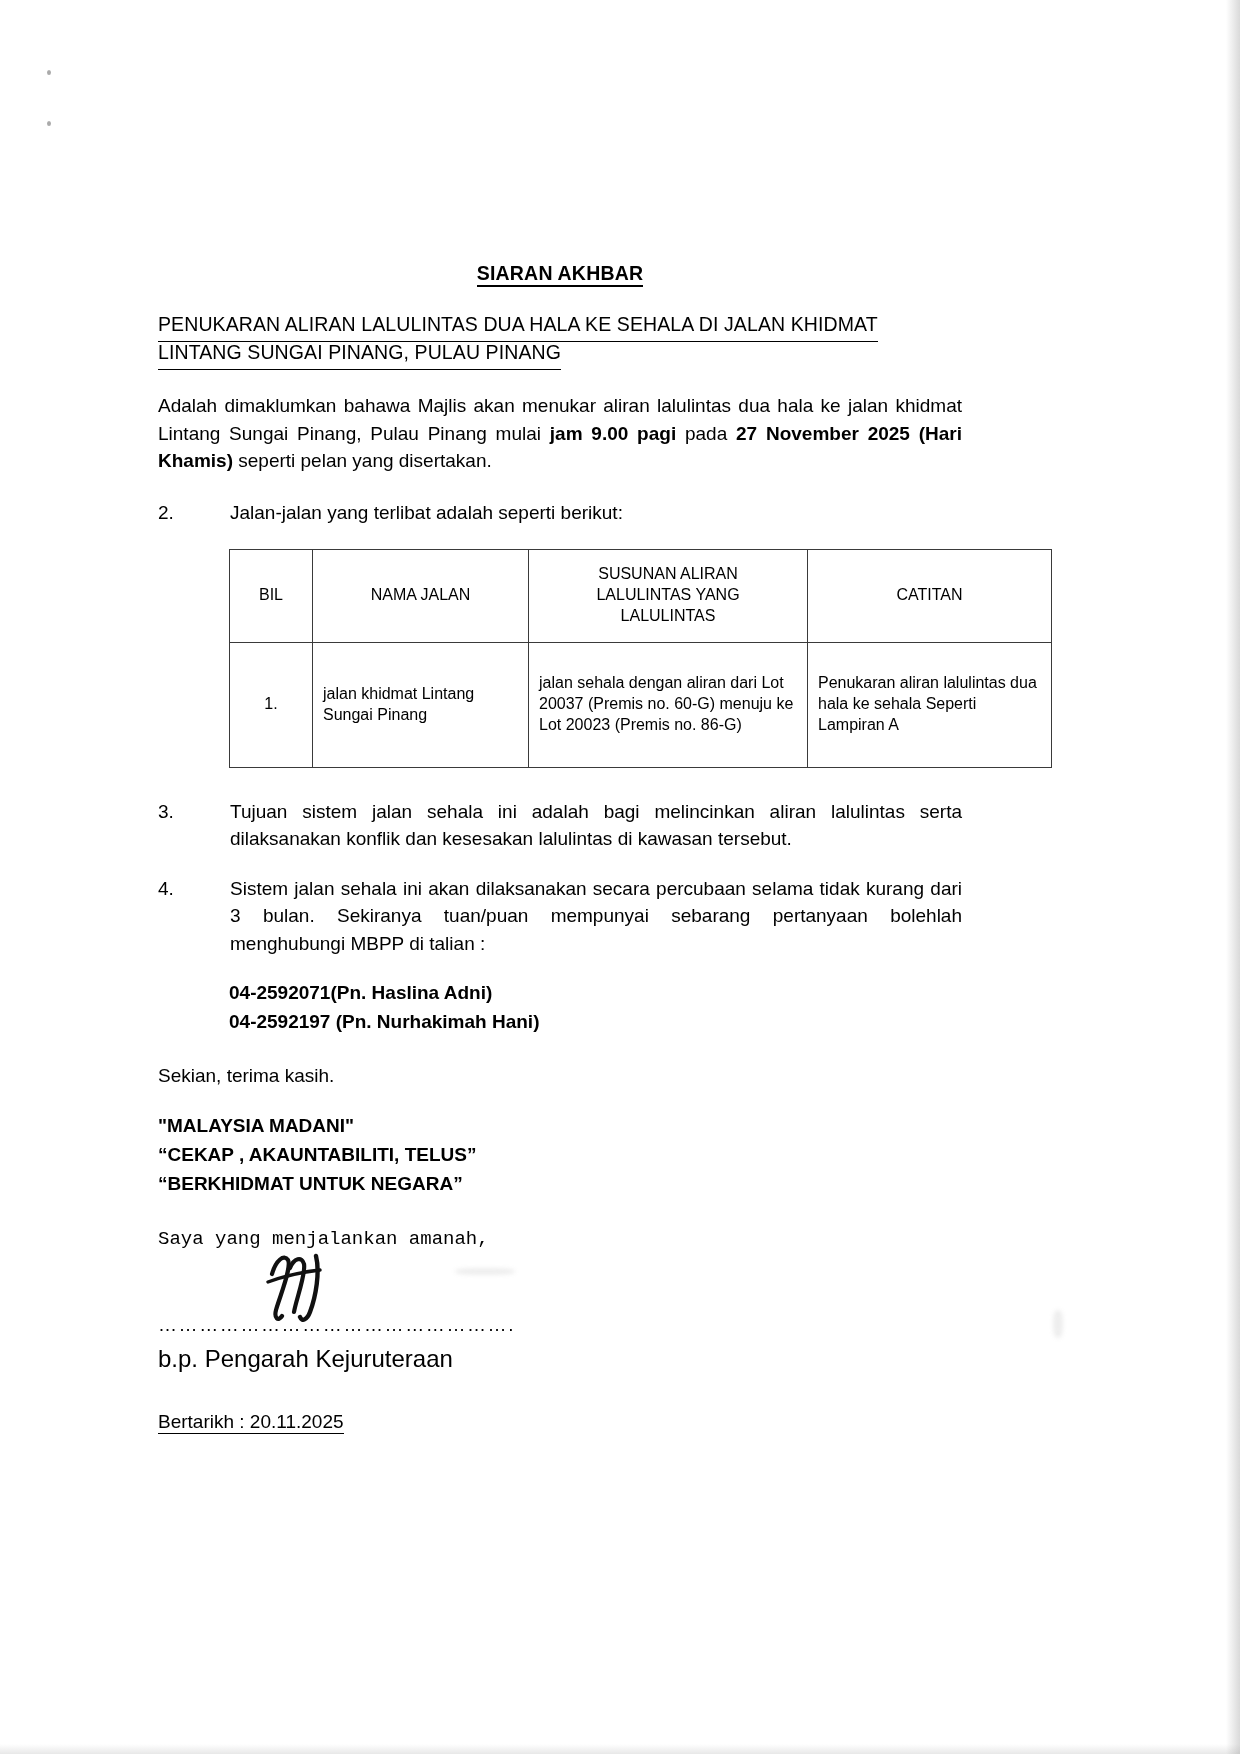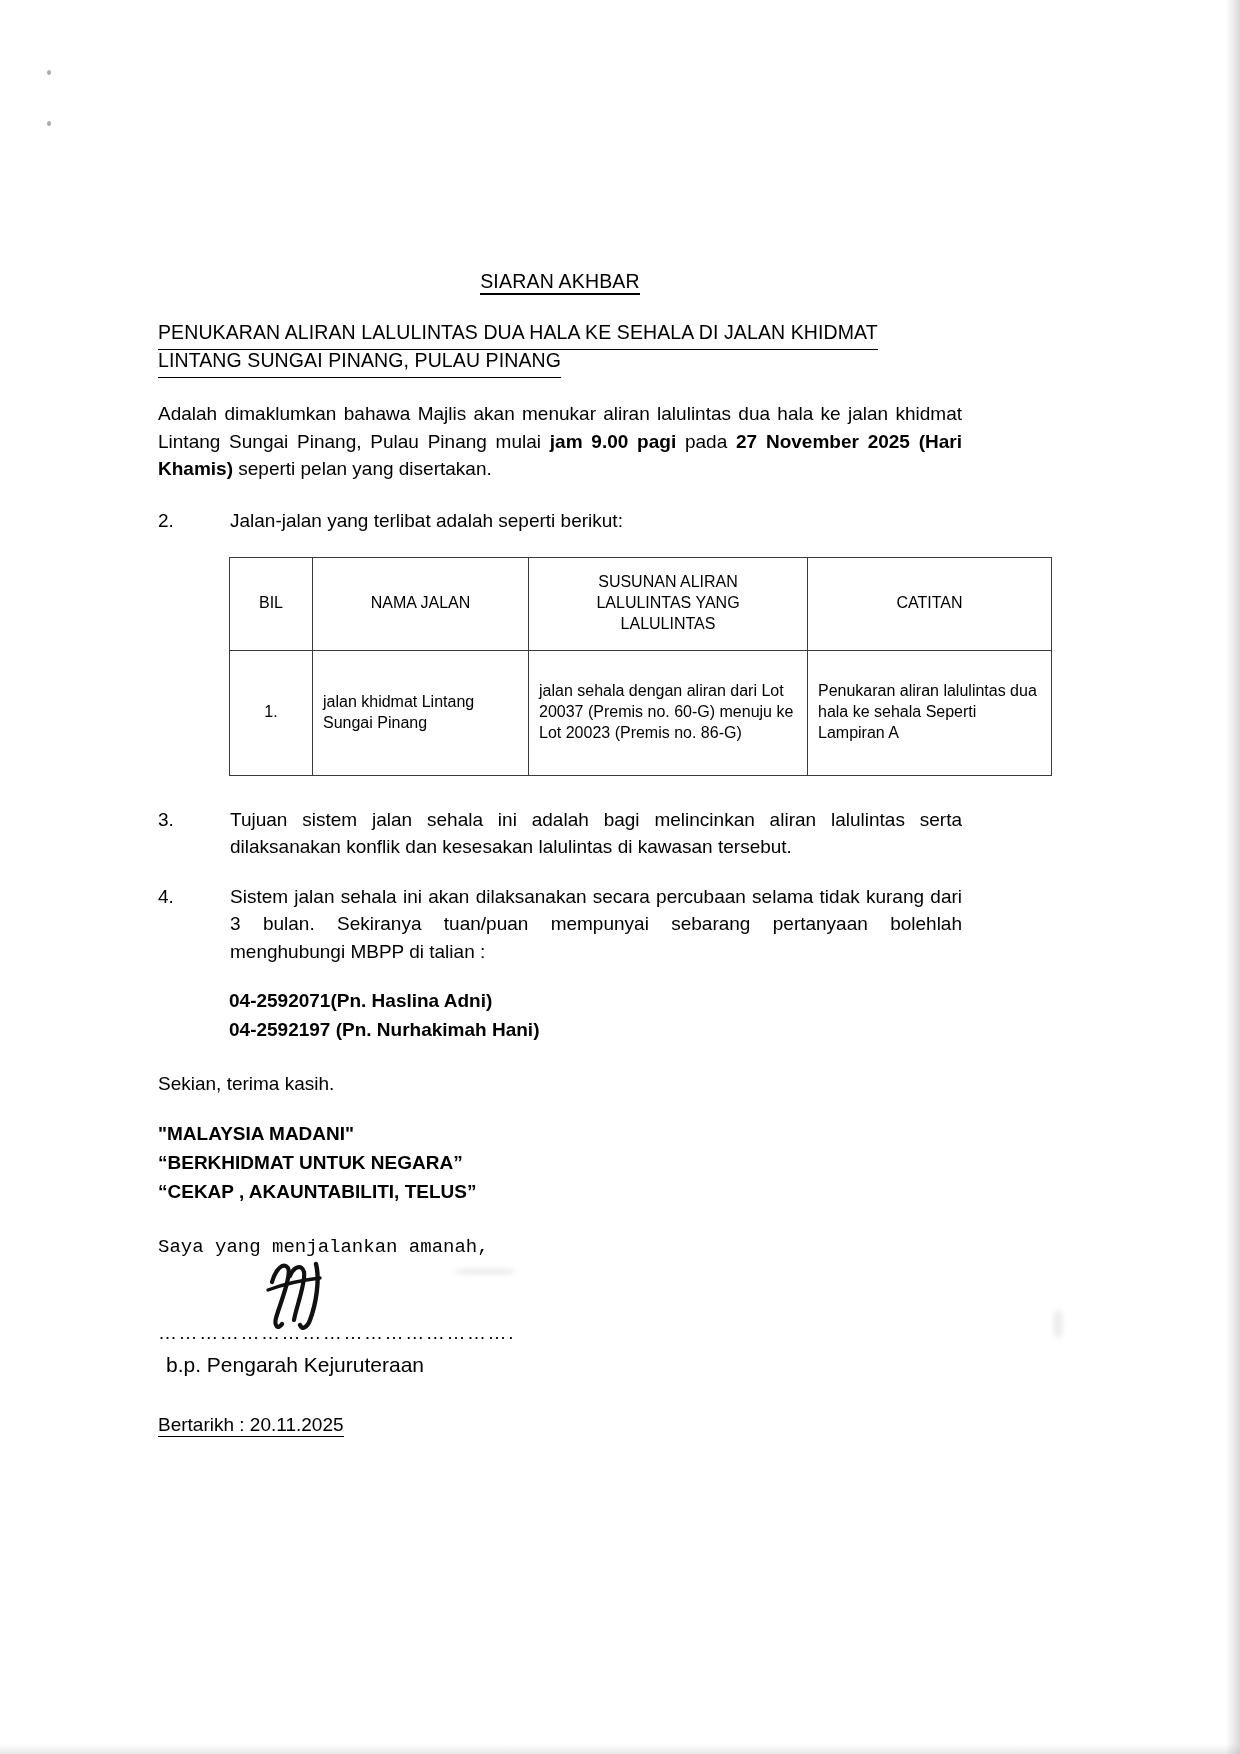--- a/index.html
+++ b/index.html
@@ -53,23 +53,23 @@
   .content {
     position: absolute;
     left: 158px;
     top: 262px;
     width: 804px;
   }
 
   .doc-title {
     text-align: center;
     font-size: 19.5px;
-    font-weight: normal;
+    font-weight: bold;
     letter-spacing: .2px;
-    margin: 8px 0 26px 0;
+    margin: 0 0 26px 0;
   }
   .doc-title span {
     border-bottom: 2.4px solid #000;
     padding-bottom: 1px;
   }
 
   .doc-subtitle {
     font-size: 19.5px;
     text-align: justify;
     text-align-last: left;
@@ -175,23 +175,23 @@
     top: 58px;
     font-size: 19px;
     letter-spacing: 1.6px;
   }
   .sig-name {
     font-size: 19px;
     line-height: 1.42;
     margin: 0 0 4px 0;
   }
   .sig-role {
-    font-size: 21px;
+    font-size: 24px;
     line-height: 1.42;
-    margin: 0 0 34px 8px;
+    margin: 0 0 34px 0;
   }
   .dated {
     font-size: 19px;
   }
   .dated span {
     border-bottom: 1.5px solid #000;
     padding-bottom: 1px;
   }
 </style>
 </head>
@@ -257,22 +257,22 @@
 
     <div class="phones">
       <div>04-2592071(Pn. Haslina Adni)</div>
       <div>04-2592197 (Pn. Nurhakimah Hani)</div>
     </div>
 
     <p class="plain-line">Sekian, terima kasih.</p>
 
     <div class="slogans">
       <div>"MALAYSIA MADANI"</div>
+      <div>“CEKAP , AKAUNTABILITI, TELUS”</div>
       <div>“BERKHIDMAT UNTUK NEGARA”</div>
-      <div>“CEKAP , AKAUNTABILITI, TELUS”</div>
     </div>
 
     <p class="sign-intro">Saya yang menjalankan amanah,</p>
 
     <div class="sig-area">
       <svg class="sig-glyph" viewBox="0 0 130 96">
         <path d="M22 36 C26 22, 34 16, 38 22 C42 29, 30 58, 26 72 C24 80, 28 84, 32 78" fill="none" stroke="#111" stroke-width="4.2" stroke-linecap="round"></path>
         <path d="M40 30 C44 20, 52 18, 54 26 C56 36, 46 62, 44 74" fill="none" stroke="#111" stroke-width="4.2" stroke-linecap="round"></path>
         <path d="M18 44 C34 38, 52 34, 70 32" fill="none" stroke="#111" stroke-width="3.4" stroke-linecap="round"></path>
         <path d="M66 18 C70 34, 66 58, 60 74 C57 82, 52 84, 50 79" fill="none" stroke="#111" stroke-width="4.4" stroke-linecap="round"></path>

